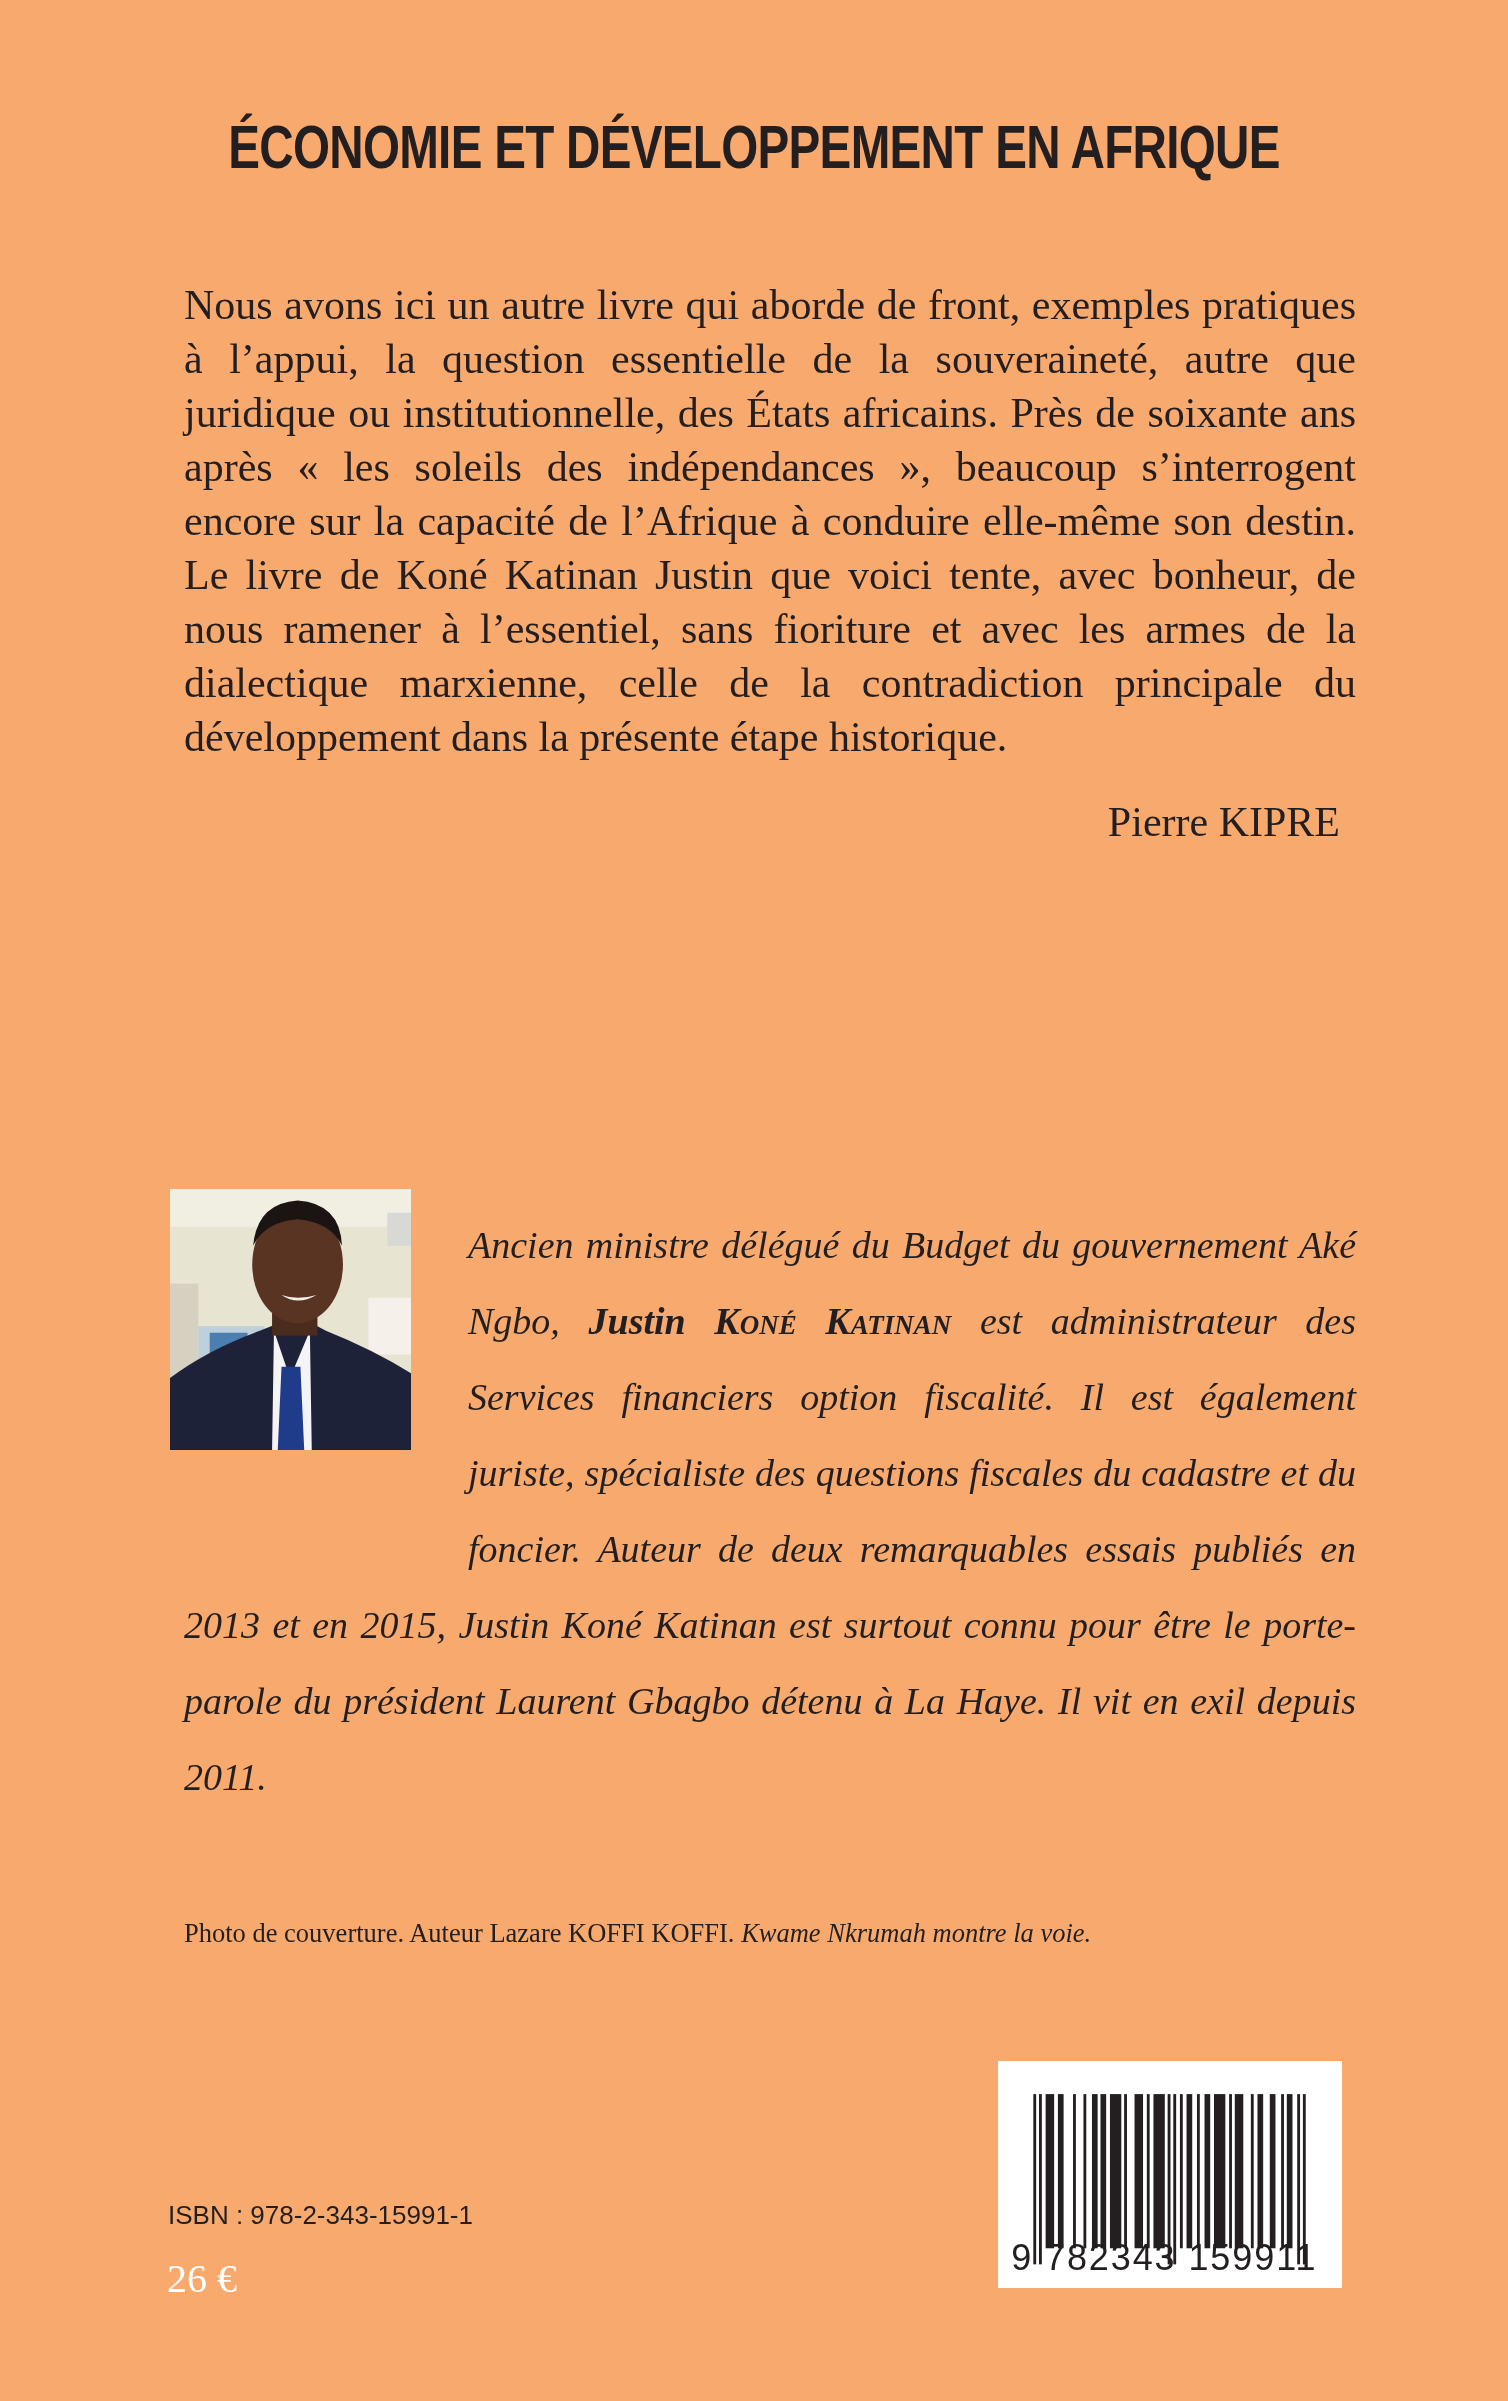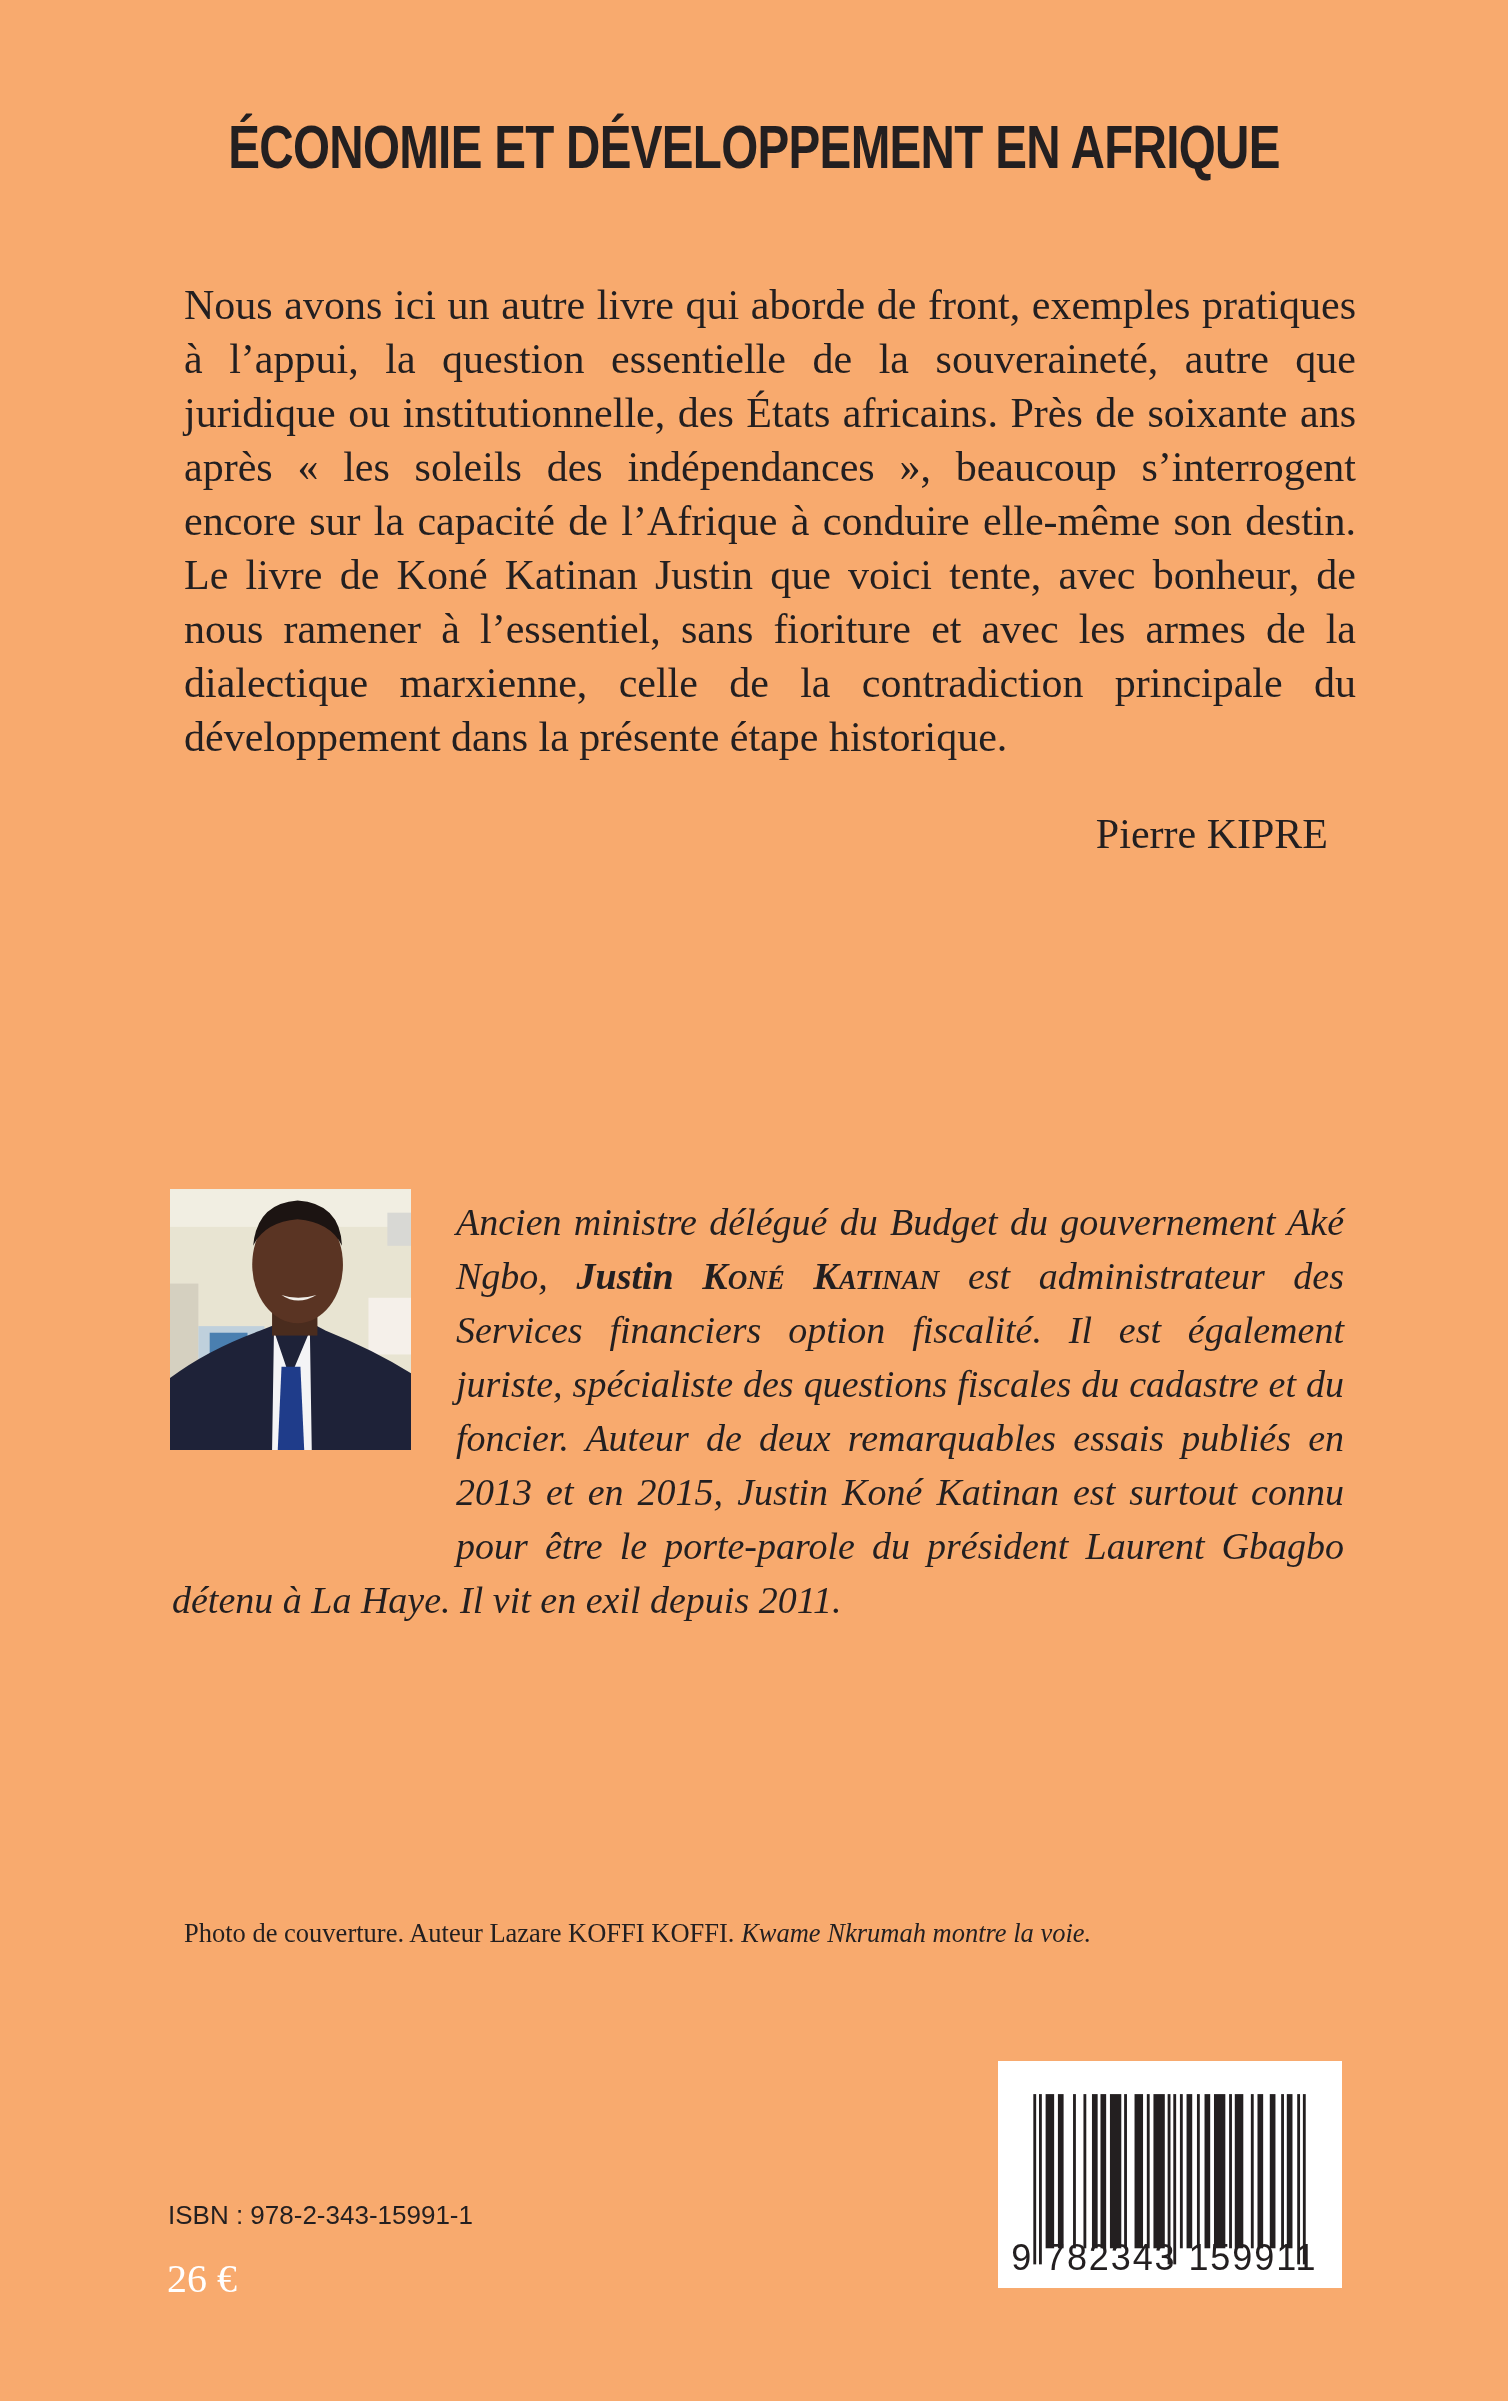--- a/index.html
+++ b/index.html
@@ -16,30 +16,30 @@
     color:#231F20; white-space:nowrap; margin:0;
   }
   .quote {
     position:absolute; left:168px; width:1172px; top:262px;
     font-size:42px; line-height:54px; text-align:justify;
     text-align-last:left; margin:16px;
   }
   .quote p { margin:0; }
   .signature {
     position:absolute; right:168px; top:795px; font-size:42px; line-height:54px;
-    margin:12px;
+    margin:0;
   }
   .photo {
     position:absolute; left:170px; top:1189px; width:241px; height:261px;
     overflow:hidden;
   }
   .bio {
     position:absolute; left:168px; width:1172px; top:1191px;
-    font-style:italic; font-size:38px; line-height:54px; text-align:justify;
-    margin:4px;
+    font-style:italic; font-size:38px; line-height:76px; text-align:justify;
+    margin:16px;
   }
   .bio .float-spacer { float:left; width:284px; height:326px; }
   .bio .name { font-weight:bold; font-style:italic; }
   .bio .sc { font-variant:small-caps; }
   .credit {
     position:absolute; left:168px; top:1902px; font-size:26.5px; white-space:nowrap;
     margin:16px;
   }
   .credit .ital { font-style:italic; }
   .isbn {

